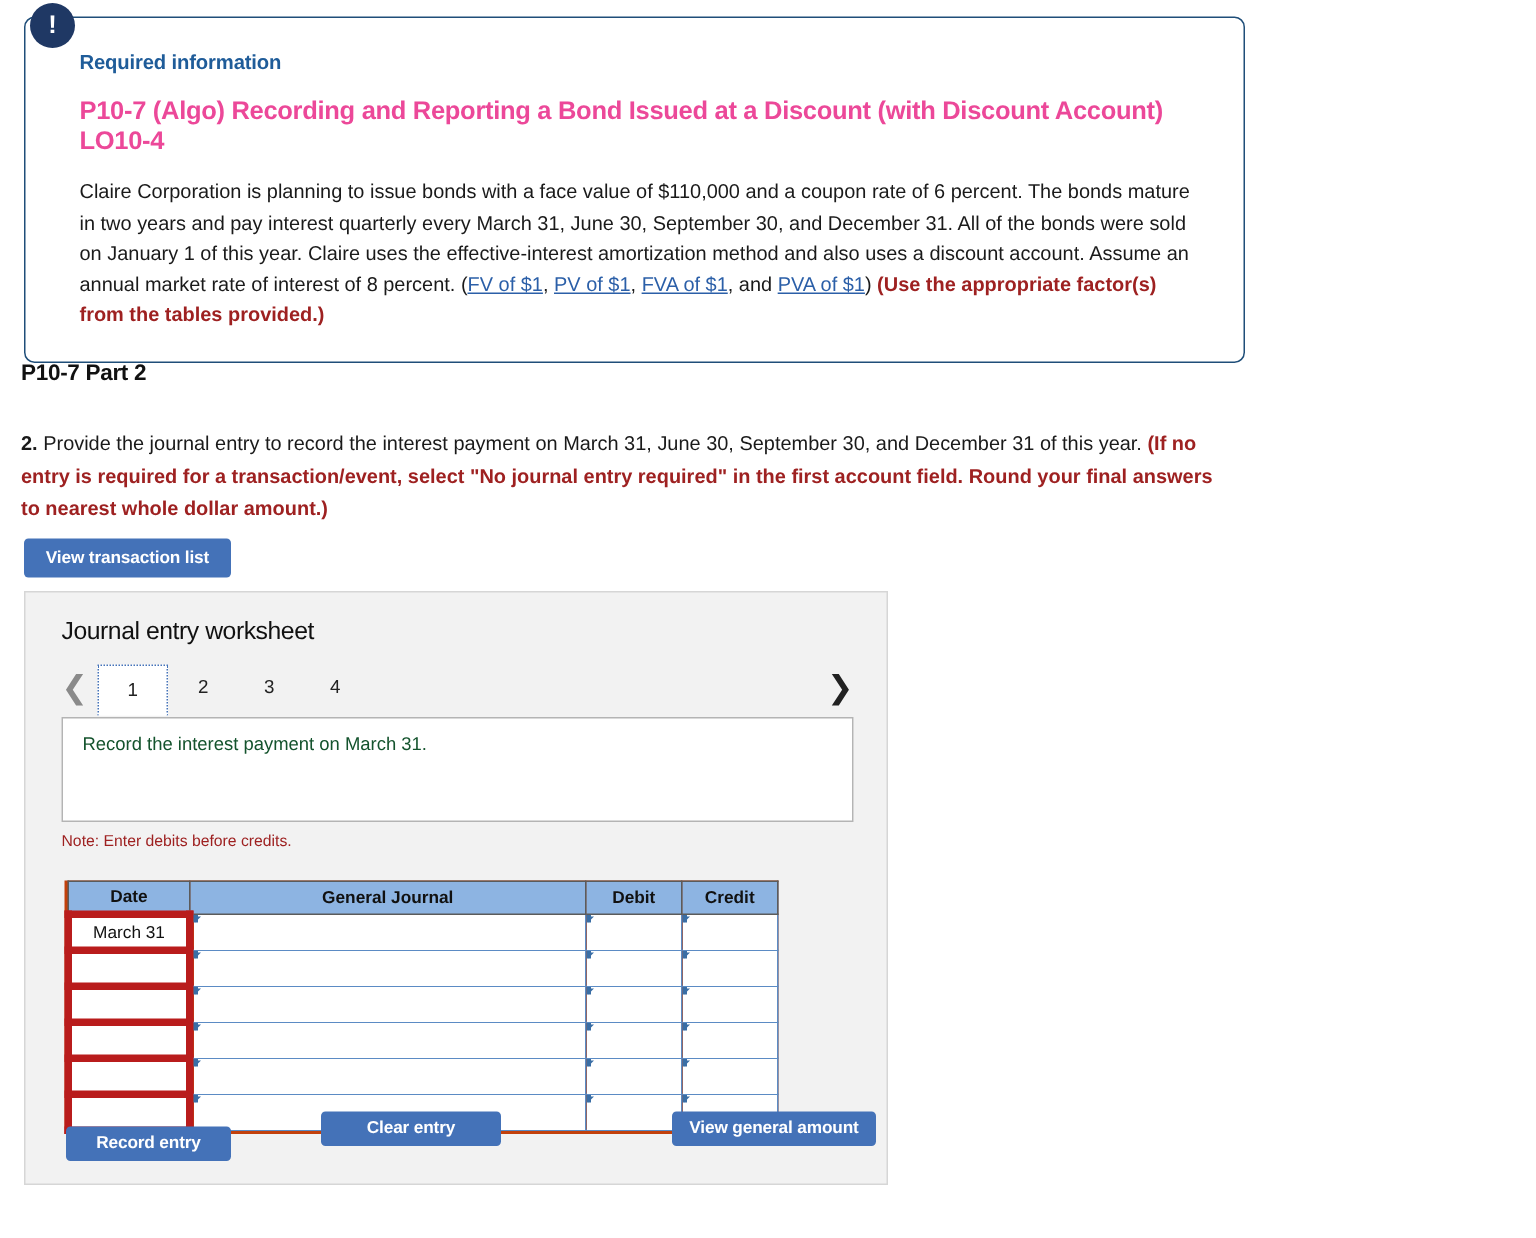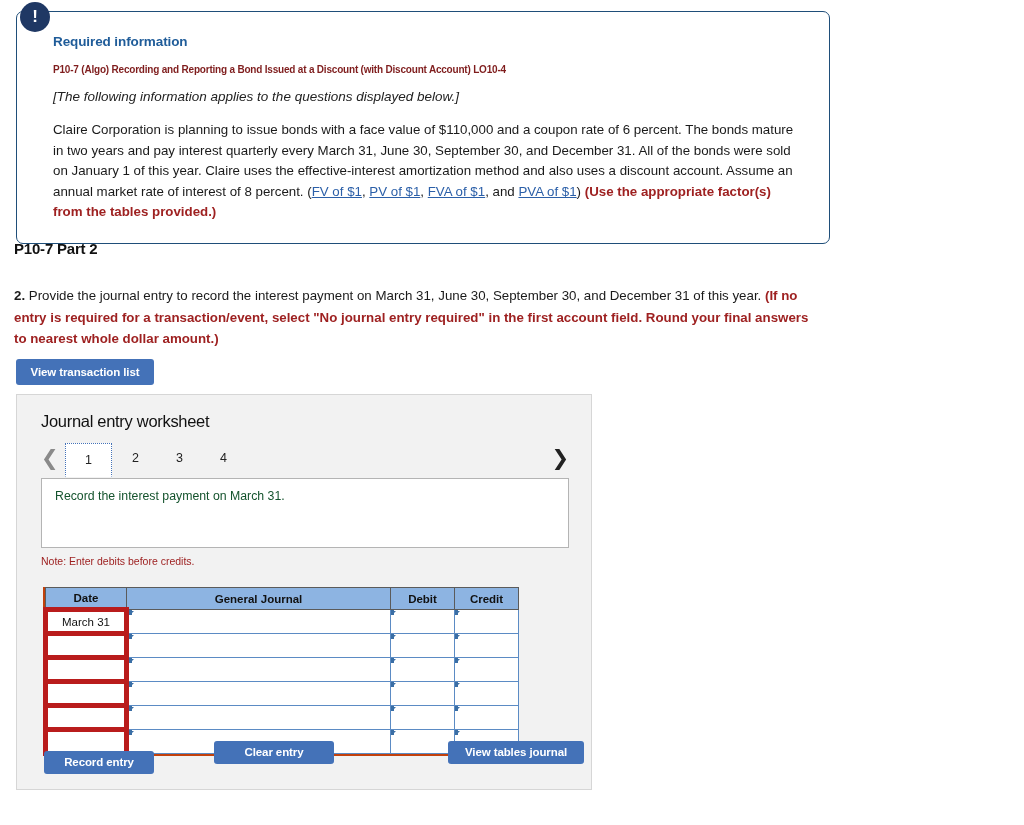--- a/index.html
+++ b/index.html
@@ -50,22 +50,22 @@
   }
   .req-label {
     color: #1f5c99;
     font-weight: bold;
     font-size: 13.5px;
     margin: 0 0 15px 0;
     letter-spacing: -0.1px;
   }
   .req-title {
     font-weight: bold;
-    font-size: 10px;
-    color: #7f1d1d;
+    font-size: 17px;
+    color: #ec4899;
     margin: 0 0 14px 0;
     letter-spacing: -0.2px;
   }
   .req-italic {
     font-style: italic;
     font-size: 13.5px;
     color: #222222;
     margin: 0 0 16px 0;
   }
   .req-body {
@@ -307,21 +307,20 @@
   }
 </style>
 </head>
 <body>
 
 <div class="req-wrap">
   <div class="req-badge">!</div>
   <div class="req-box">
     <div class="req-label">Required information</div>
     <div class="req-title">P10-7 (Algo) Recording and Reporting a Bond Issued at a Discount (with Discount Account) LO10-4</div>
-    <div class="req-italic">[The following information applies to the questions displayed below.]</div>
     <p class="req-body"><span>Claire Corporation is planning to issue bonds with a face value of $110,000 and a coupon rate of 6 percent. The bonds mature in two years and pay interest quarterly every March 31, June 30, September 30, and December 31. All of the bonds were sold on January 1 of this year. Claire uses the effective-interest amortization method and also uses a discount account. Assume an annual market rate of interest of 8 percent. (</span><a href="#">FV of $1</a><span>, </span><a href="#">PV of $1</a><span>, </span><a href="#">FVA of $1</a><span>, and </span><a href="#">PVA of $1</a><span>) </span><span class="redbold">(Use the appropriate factor(s) from the tables provided.)</span></p>
   </div>
 </div>
 
 <div class="part-heading">P10-7 Part 2</div>
 
 <div class="question">
   <span class="qnum">2.</span><span> Provide the journal entry to record the interest payment on March 31, June 30, September 30, and December 31 of this year. </span><span class="redbold">(If no entry is required for a transaction/event, select "No journal entry required" in the first account field. Round your final answers to nearest whole dollar amount.)</span>
 </div>
 
@@ -394,15 +393,15 @@
         <td class="td-date"></td>
         <td class="cellin"></td>
         <td class="cellin"></td>
         <td class="cellin"></td>
       </tr>
     </tbody>
   </table>
 
   <button class="btn btn-record">Record entry</button>
   <button class="btn btn-clear">Clear entry</button>
-  <button class="btn btn-viewgj">View tables journal</button>
+  <button class="btn btn-viewgj">View general amount</button>
 
 </div>
 
 </body></html>

